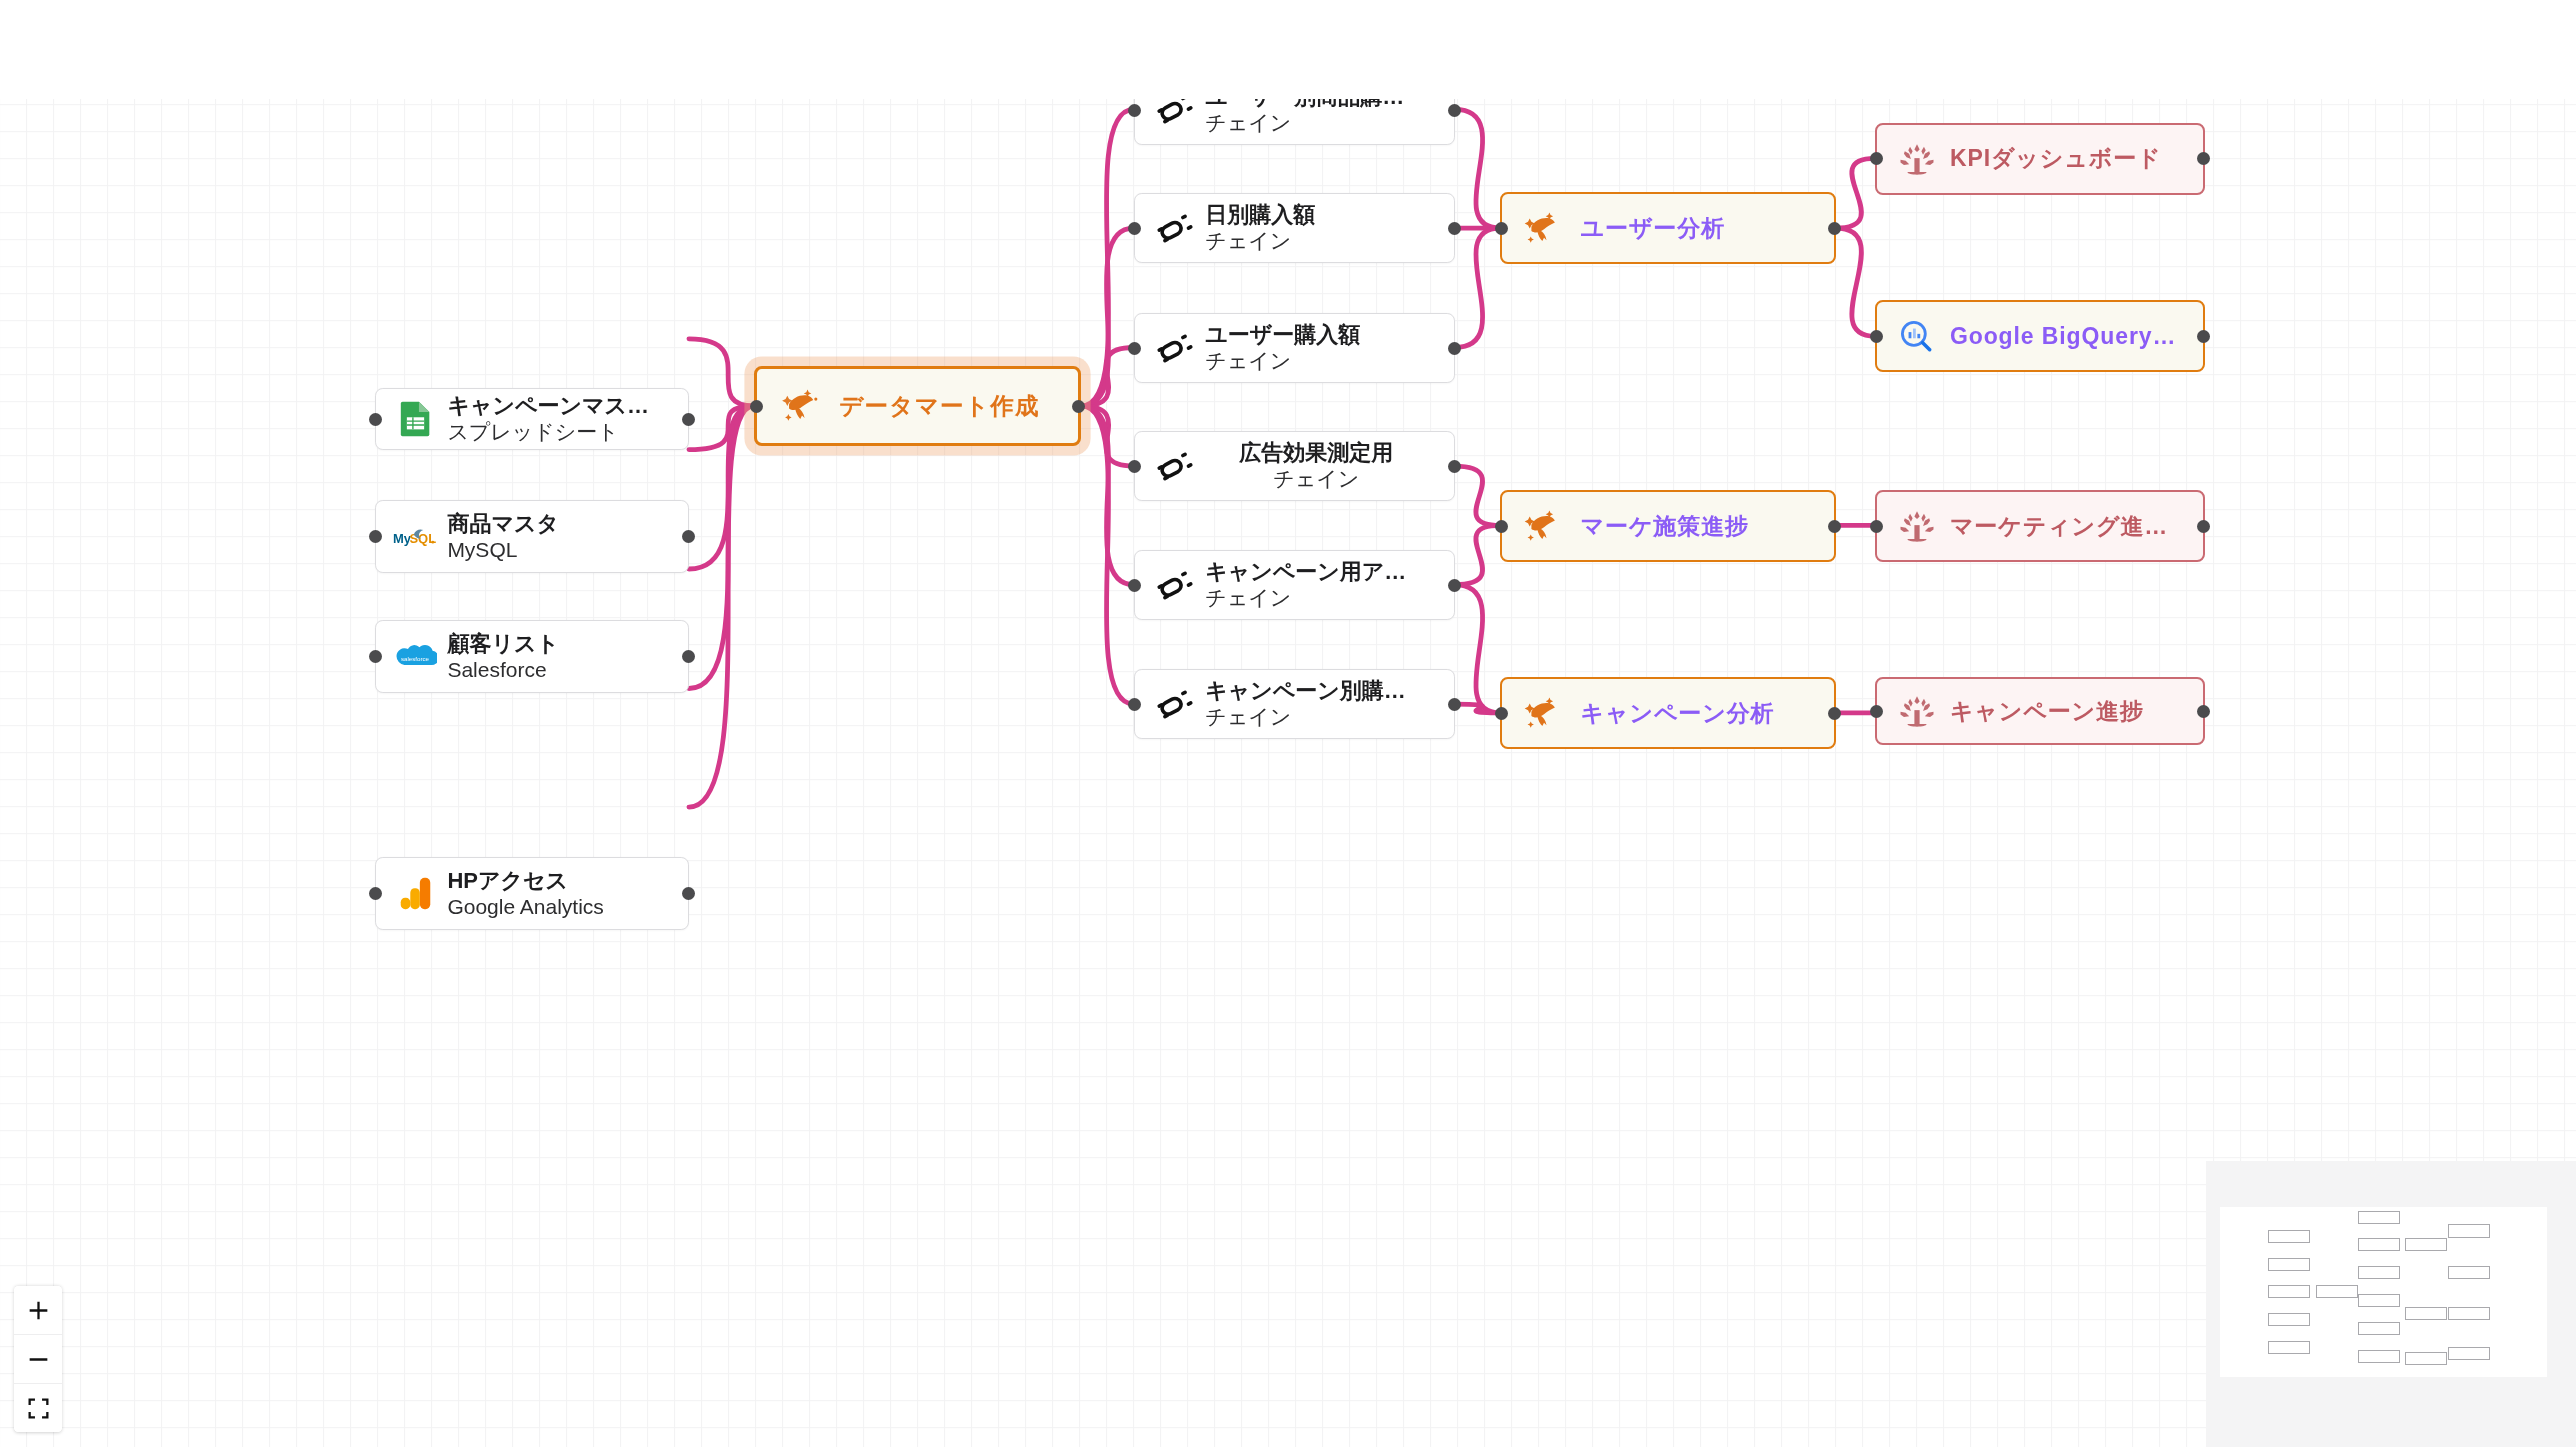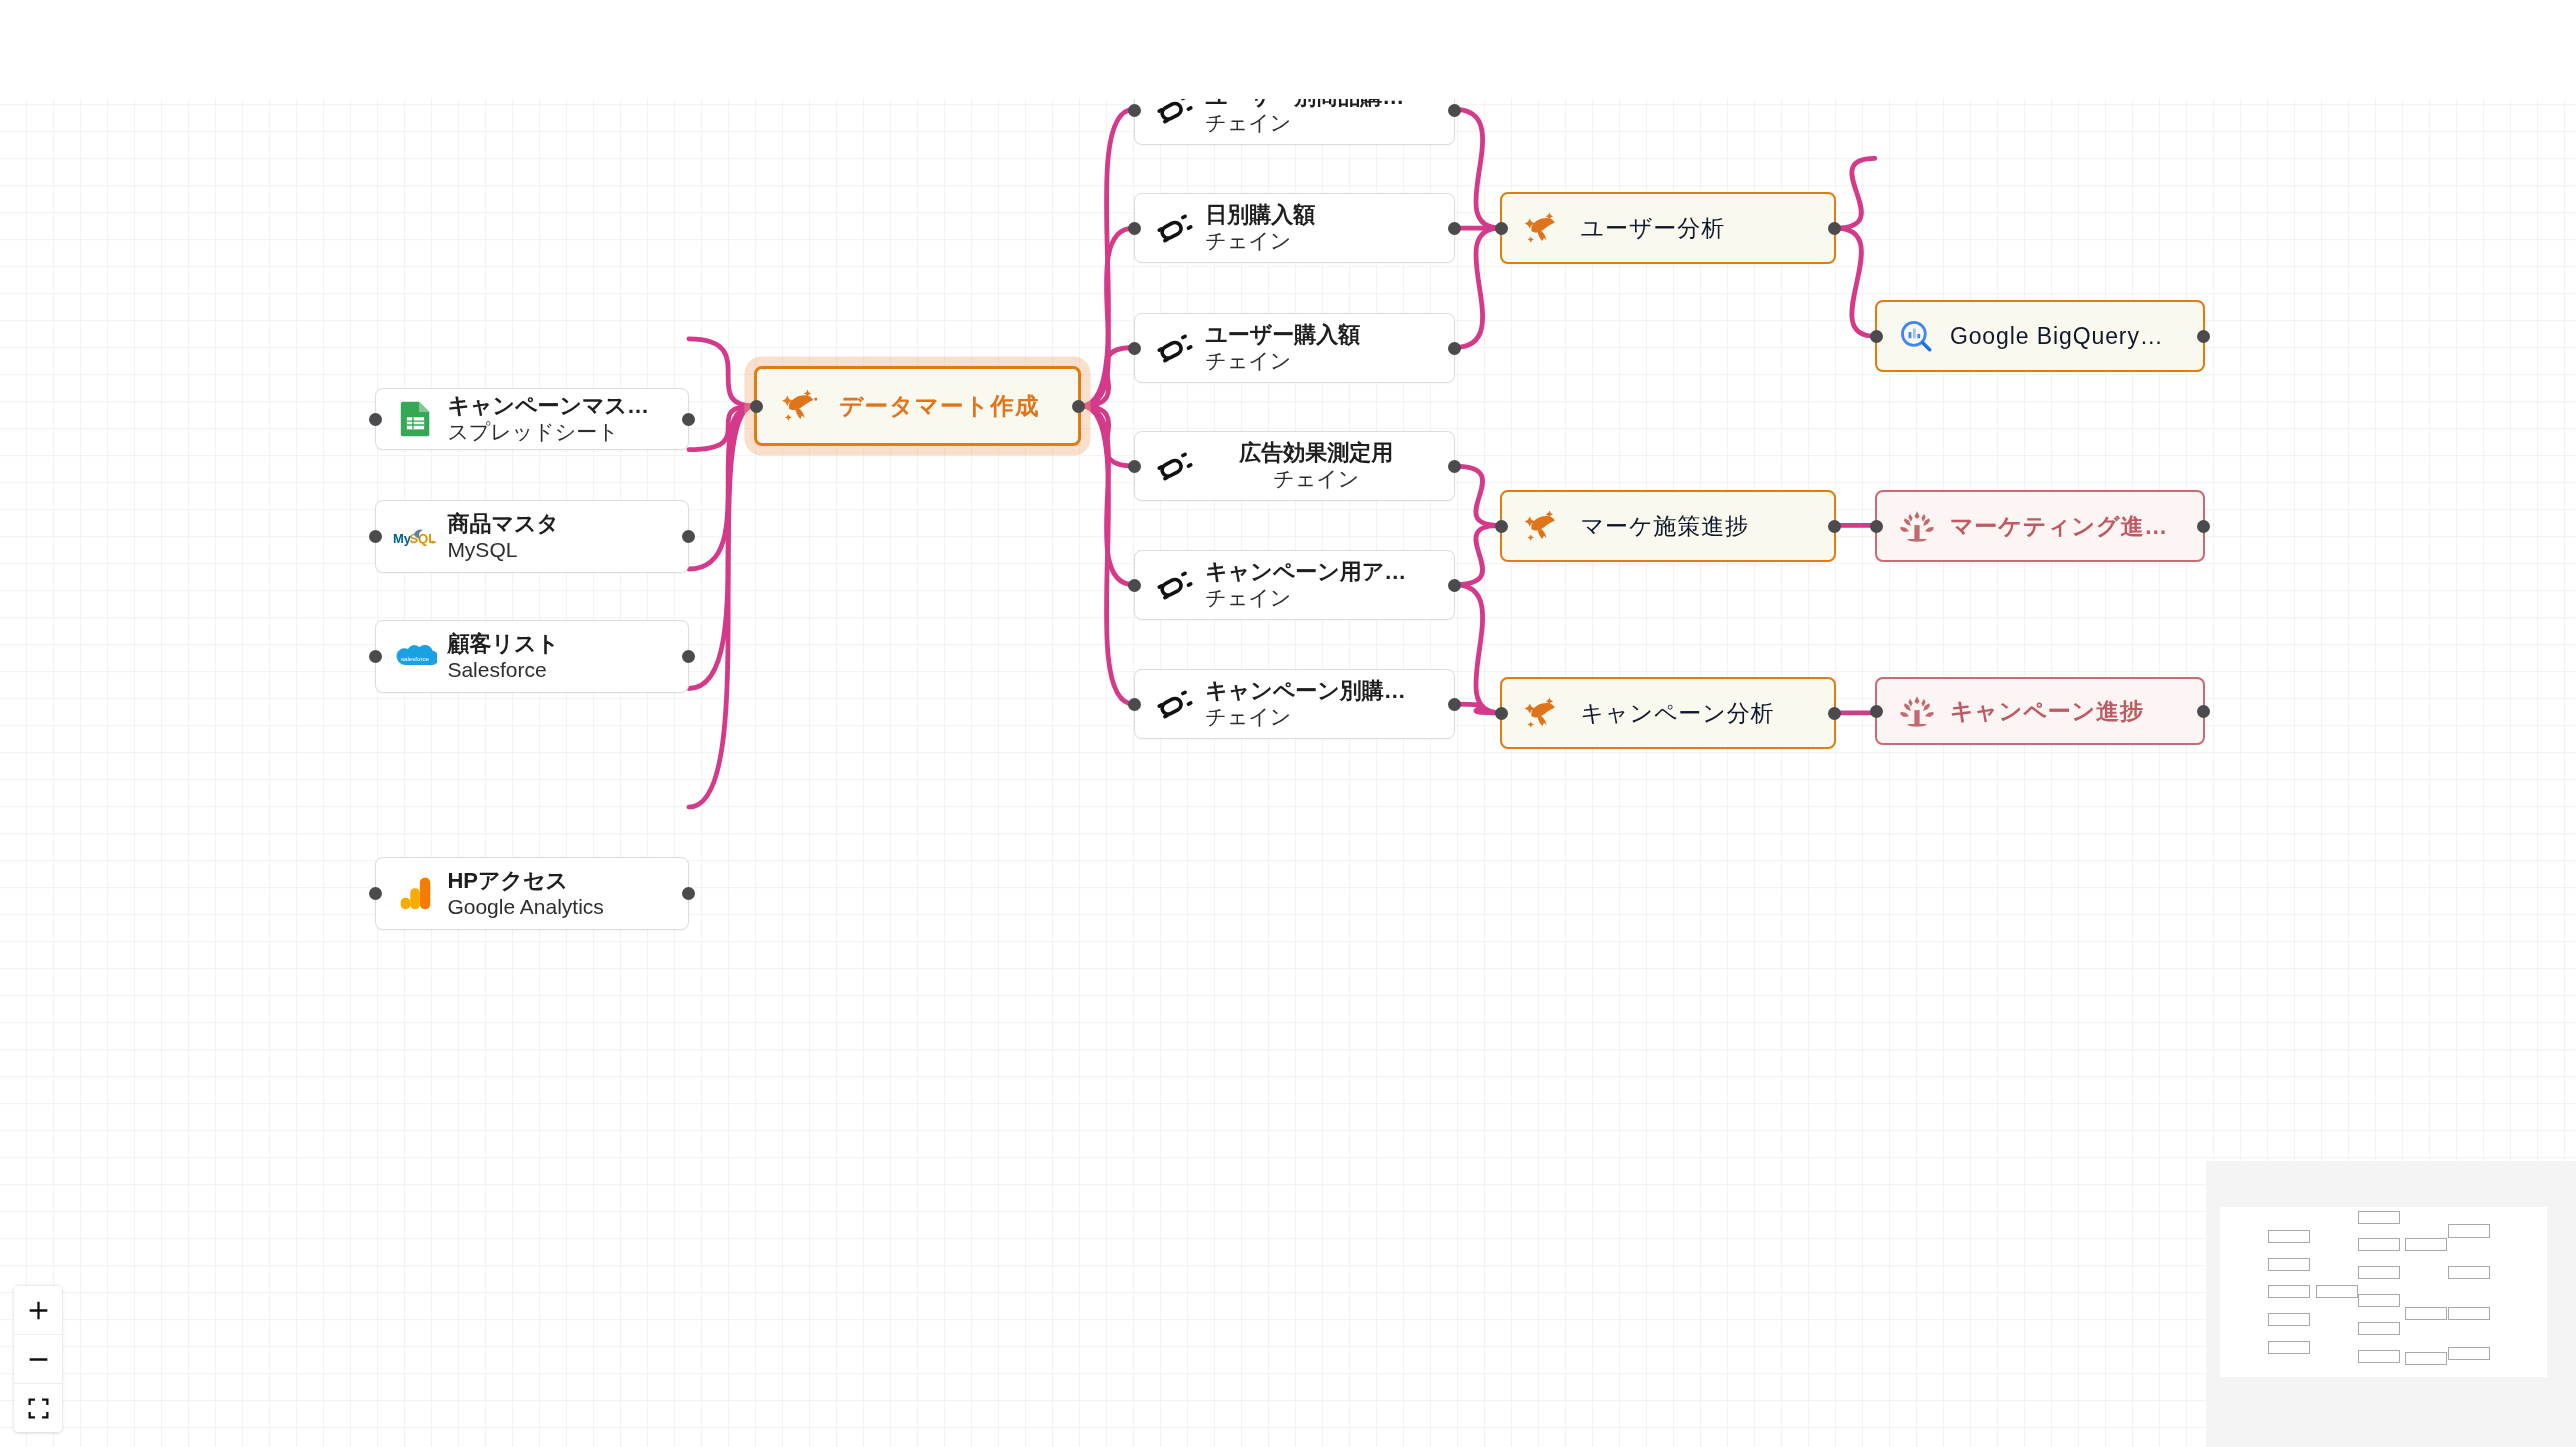--- a/index.html
+++ b/index.html
@@ -33,21 +33,21 @@
   
   .node{position:absolute;box-sizing:border-box;display:flex;align-items:center;
         border-radius:7.8px;background:#ffffff;cursor:pointer;}
 
   .node-plain{border:0.9px solid #dcdcdf;box-shadow:0 0.9px 1.7px rgba(0,0,0,.035);}
   .node-plain .n-title{font-size:22px;font-weight:bold;color:#1e1e20;line-height:1.18;
                        white-space:nowrap;overflow:hidden;}
   .node-plain .n-sub{font-size:21px;color:#2d2d2f;line-height:1.2;white-space:nowrap;}
 
   .node-orange{border:2.6px solid #e07c10;background:#faf9f0;}
-  .node-orange .n-title{font-size:23px;font-weight:normal;color:#0f172a;white-space:nowrap;
+  .node-orange .n-title{font-size:23px;font-weight:bold;color:#8b5cf6;white-space:nowrap;
                         letter-spacing:0.9px;}
 
   .node-center{border:3.5px solid #e07c10;background:#faf9f0;
                box-shadow:0 0 0 9.6px rgba(240,170,120,.38);}
   .node-center .n-title{font-size:23.5px;font-weight:bold;color:#e0741a;letter-spacing:1.3px;
                         white-space:nowrap;}
 
   .node-coral{border:2.6px solid #ca6a72;background:#fdf4f4;}
   .node-coral .n-title{font-size:23px;font-weight:bold;color:#bd5a62;white-space:nowrap;
                        letter-spacing:0.9px;overflow:hidden;}
@@ -356,20 +356,42 @@
             <path d="M8 34l1.2-2.6L10.4 34l2.6 1.2-2.6 1.2-1.2 2.6-1.2-2.6L5.4 35.2z"></path>
           </g>
         </svg>
       </span>
       <span class="n-text" style="margin-left:12.2px;">
         <span class="n-title">キャンペーン分析</span>
       </span>
       <span class="handle right"></span>
     </div>
 
+    <div class="node node-coral" style="left:1875px;top:23.5px;width:330px;height:72px;padding:0 17.4px;">
+      <span class="handle left"></span>
+      <span class="n-icon" style="width:45px;">
+        <svg width="40" height="40" viewBox="0 0 46 46">
+          <g fill="#c06a70">
+            <path d="M20 22h6v18h-6z"></path>
+            <path d="M12 38h22c0 2-5 3-11 3s-11-1-11-3z"></path>
+            <path d="M23 6l3 6-3 3-3-3z"></path>
+            <path d="M9 14l5 3 2 6-5-2-3-4z"></path>
+            <path d="M37 14l-5 3-2 6 5-2 3-4z"></path>
+            <path d="M4 24l6 1 4 4-6 1-4-3z"></path>
+            <path d="M42 24l-6 1-4 4 6 1 4-3z"></path>
+            <path d="M15 9l3 5-2 4-3-5z"></path>
+            <path d="M31 9l-3 5 2 4 3-5z"></path>
+          </g>
+        </svg>
+      </span>
+      <span class="n-text" style="margin-left:10.5px;width:235px;">
+        <span class="n-title">KPIダッシュボード</span>
+      </span>
+      <span class="handle right"></span>
+    </div>
 
     <div class="node node-orange" style="left:1875px;top:201px;width:330px;height:72px;padding:0 17.4px;">
       <span class="handle left"></span>
       <span class="n-icon" style="width:45px;">
         <svg width="37" height="37" viewBox="0 0 42 42">
           <circle cx="18" cy="18" r="13" fill="none" stroke="#4285f4" stroke-width="3.2"></circle>
           <rect x="12" y="16" width="3.2" height="7" fill="#4285f4"></rect>
           <rect x="17" y="12" width="3.2" height="11" fill="#9fc2fb"></rect>
           <rect x="22" y="18" width="3.2" height="5" fill="#4285f4"></rect>
           <path d="M28 28l8 8" stroke="#1a73e8" stroke-width="4" stroke-linecap="round"></path>

